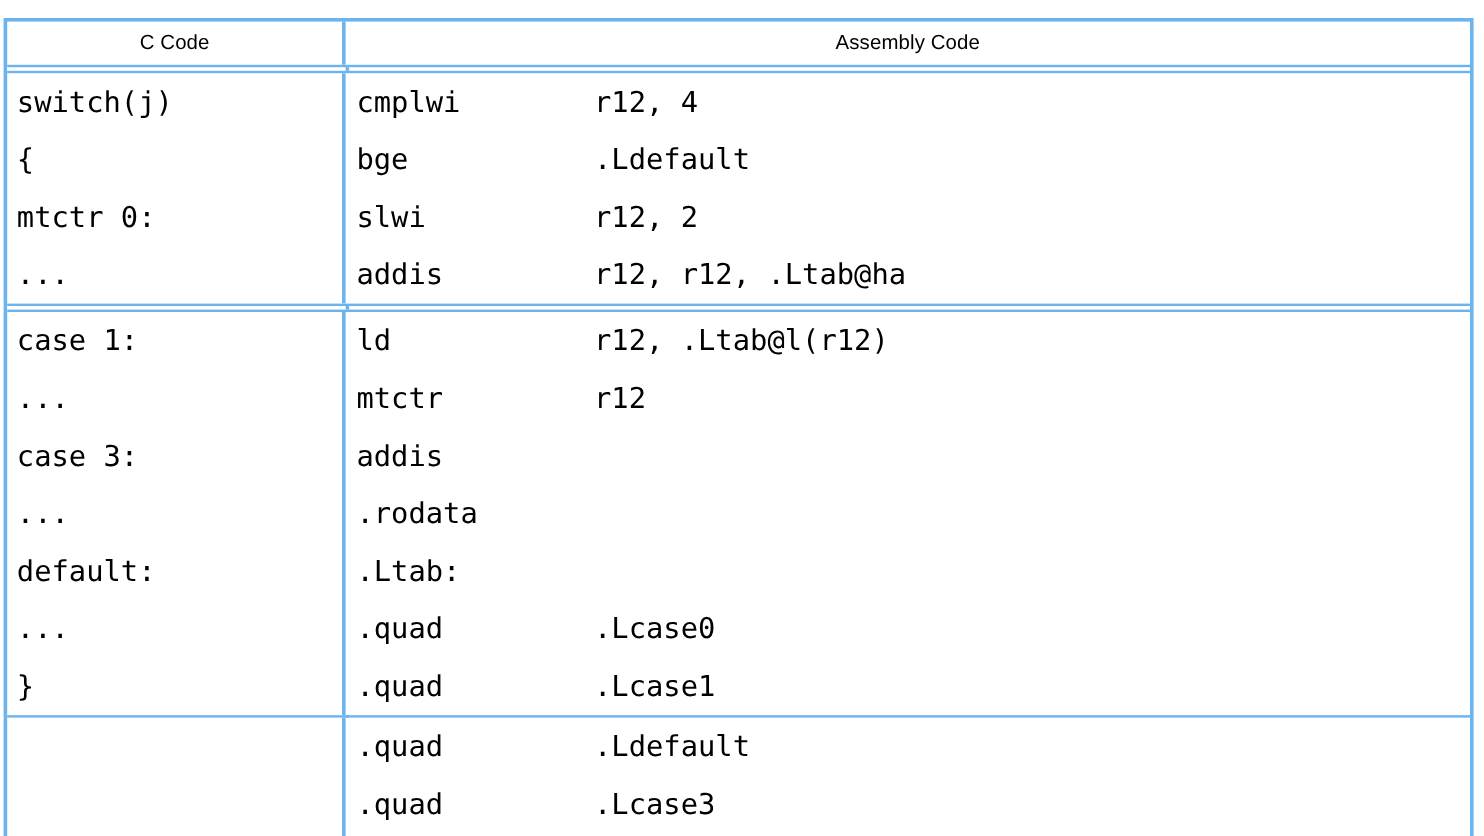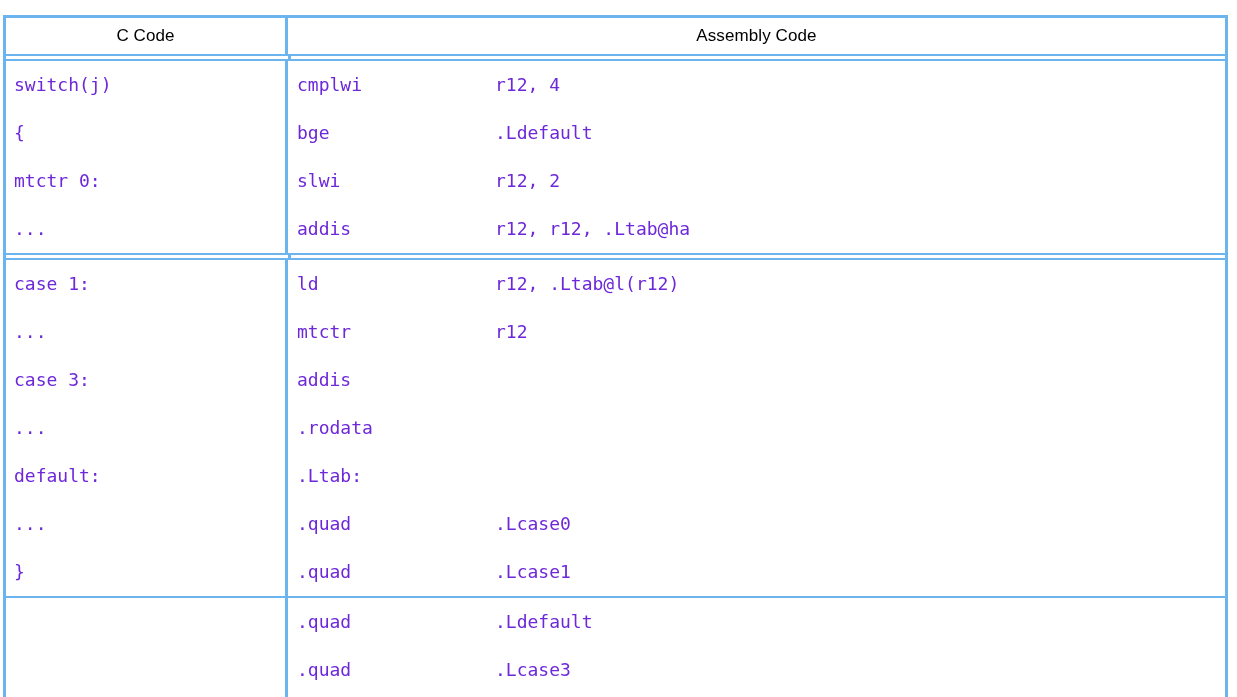--- a/index.html
+++ b/index.html
@@ -101,22 +101,22 @@
   .col-asm {
     flex: 1 1 auto;
     box-sizing: border-box;
     padding: 0;
   }
 
   .code-line {
     height: 48px;
     line-height: 48px;
     font-family: "DejaVu Sans Mono", "Liberation Mono", monospace;
-    font-size: 18px;
-    color: #6d28d9;
+    font-size: 24px;
+    color: #000000;
     white-space: pre;
     padding-left: 8px;
     box-sizing: border-box;
   }
   .col-asm .code-line {
     padding-left: 9px;
     display: flex;
     align-items: flex-start;
   }
   .asm-mnem {

